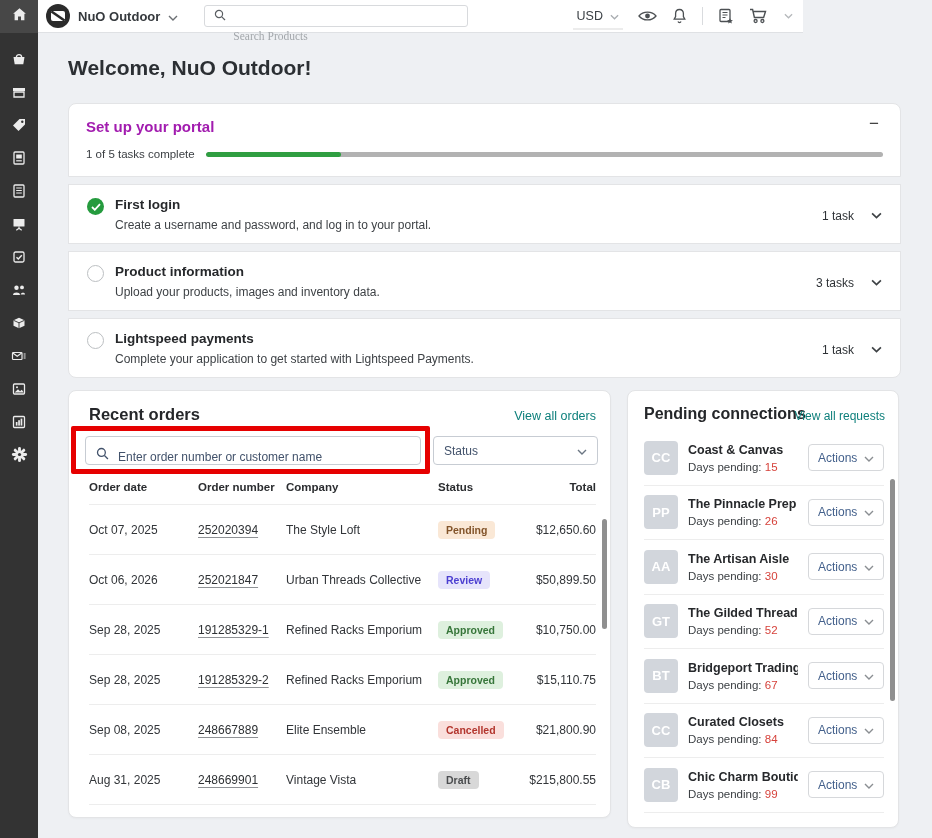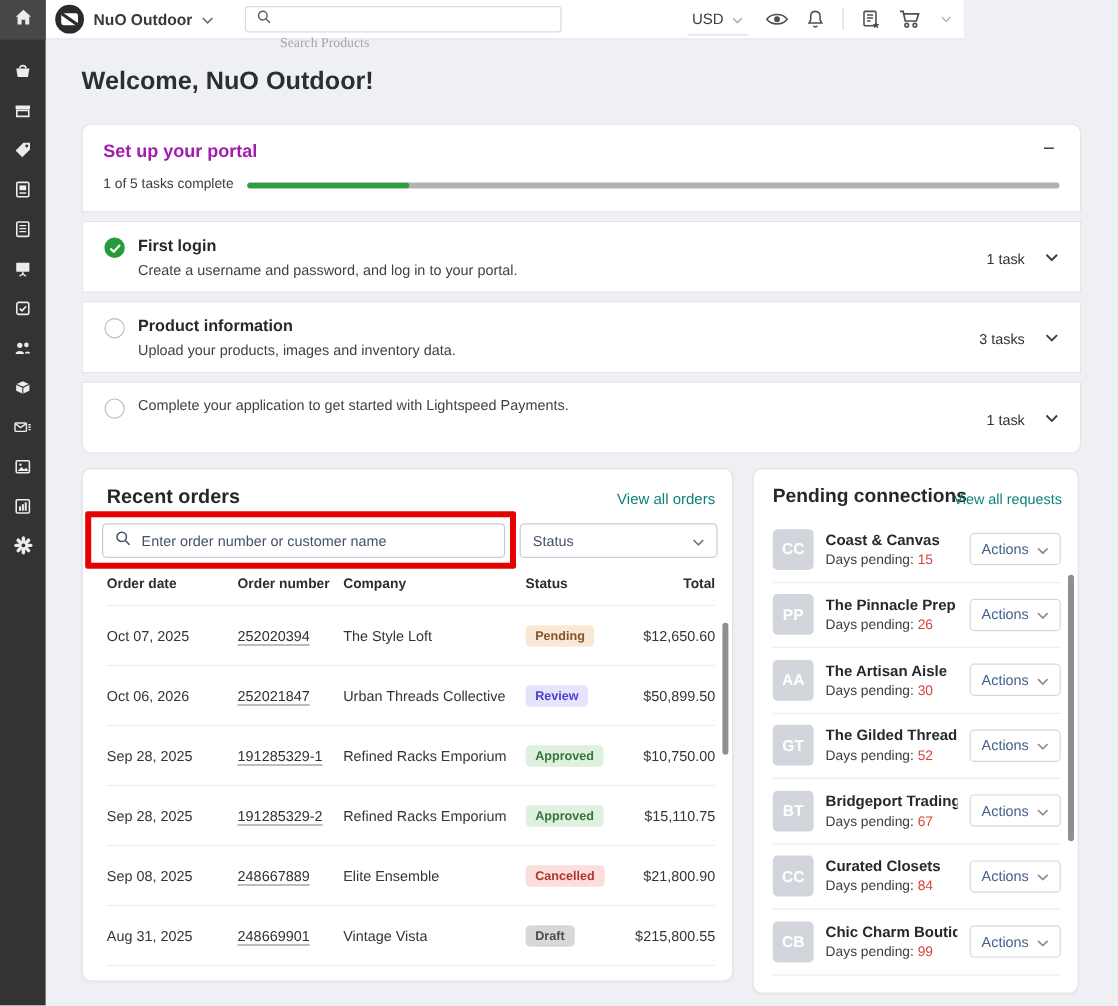--- a/index.html
+++ b/index.html
@@ -52,21 +52,21 @@
   .task-right { position:absolute; right:18px; top:50%; transform:translateY(-50%); display:flex; align-items:flex-end; gap:17px; cursor:pointer; }
   .task-count { font-size:12px; color:#2e3236; }
   
   .card { position:absolute; background:#fff; border:1px solid #e3e4e6; border-radius:8px; box-shadow:0 1px 2px rgba(0,0,0,0.03); }
   .card-title { font-size:16.5px; font-weight:700; color:#25272a; }
   .teal-link { font-size:12.5px; color:#0d7f7b; cursor:pointer; text-decoration:none; }
   
   .orders-card { left:30px; top:356px; width:543px; height:428px; }
   .oc-title { position:absolute; left:20px; top:14px; }
   .oc-link  { position:absolute; right:14px; top:18px; }
-  .search-box { position:absolute; left:16px; top:45px; width:336px; height:29px; border:1px solid #c7ccd3; border-radius:4px; background:#fff; display:flex; align-items:center; gap:9px; padding:0 10px; }
+  .search-box { position:absolute; left:16px; top:45px; width:336px; height:29px; border:1px solid #c7ccd3; border-radius:4px; background:#fff; display:flex; align-items:flex-end; gap:9px; padding:0 10px; }
   .search-box input { border:none; outline:none; flex:1; font-size:12px; font-family:inherit; color:#42526b; background:transparent; }
   .search-box input::placeholder { color:#42526b; }
   .annotation-box { position:absolute; left:2px; top:35px; width:359px; height:48px; border:5px solid #e60000; border-radius:2px; z-index:6; pointer-events:none; }
   .status-select { position:absolute; left:364px; top:45px; width:165px; height:29px; border:1px solid #c7ccd3; border-radius:4px; background:#fff; display:flex; align-items:center; justify-content:space-between; padding:0 10px; font-size:12px; color:#42526b; cursor:pointer; }
   .tgrid { display:grid; grid-template-columns:109px 88px 152px 90px 1fr; align-items:center; }
   .thead { position:absolute; left:20px; right:14px; top:90px; font-size:11.5px; font-weight:700; color:#2b2d30; }
   .thead .col-total { justify-self:end; }
   .tbody { position:absolute; left:20px; right:14px; top:113px; border-top:1px solid #ededed; }
   .trow { height:50px; border-bottom:1px solid #ededed; font-size:12px; color:#323539; }
   .order-num { color:#2e3134; text-decoration:underline; text-decoration-color:#8f9296; text-underline-offset:3px; cursor:pointer; }
@@ -335,20 +335,21 @@
         <span class="task-count">3 tasks</span>
         <span><svg width="11" height="7" viewBox="0 0 10 6">
               <path d="M1 1 L5 5 L9 1" fill="none" stroke="#3d4144" stroke-width="1.5"></path>
             </svg></span>
       </div>
     </div>
 
     <div class="task-row">
       <span class="task-check todo"></span>
       <div>
+        <div class="task-title">Lightspeed payments</div>
         <div class="task-desc">Complete your application to get started with Lightspeed Payments.</div>
       </div>
       <div class="task-right">
         <span class="task-count">1 task</span>
         <span><svg width="11" height="7" viewBox="0 0 10 6">
               <path d="M1 1 L5 5 L9 1" fill="none" stroke="#3d4144" stroke-width="1.5"></path>
             </svg></span>
       </div>
     </div>
   </div>

